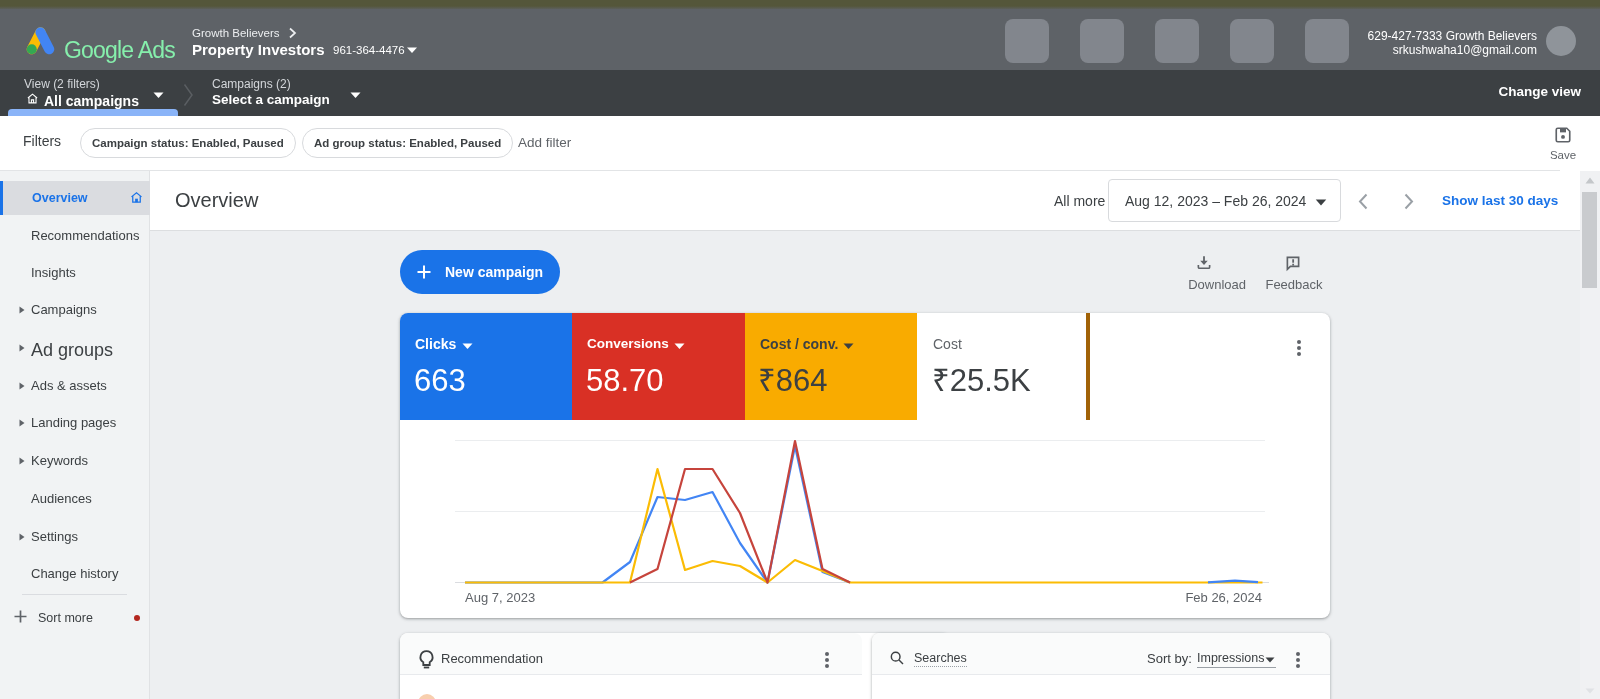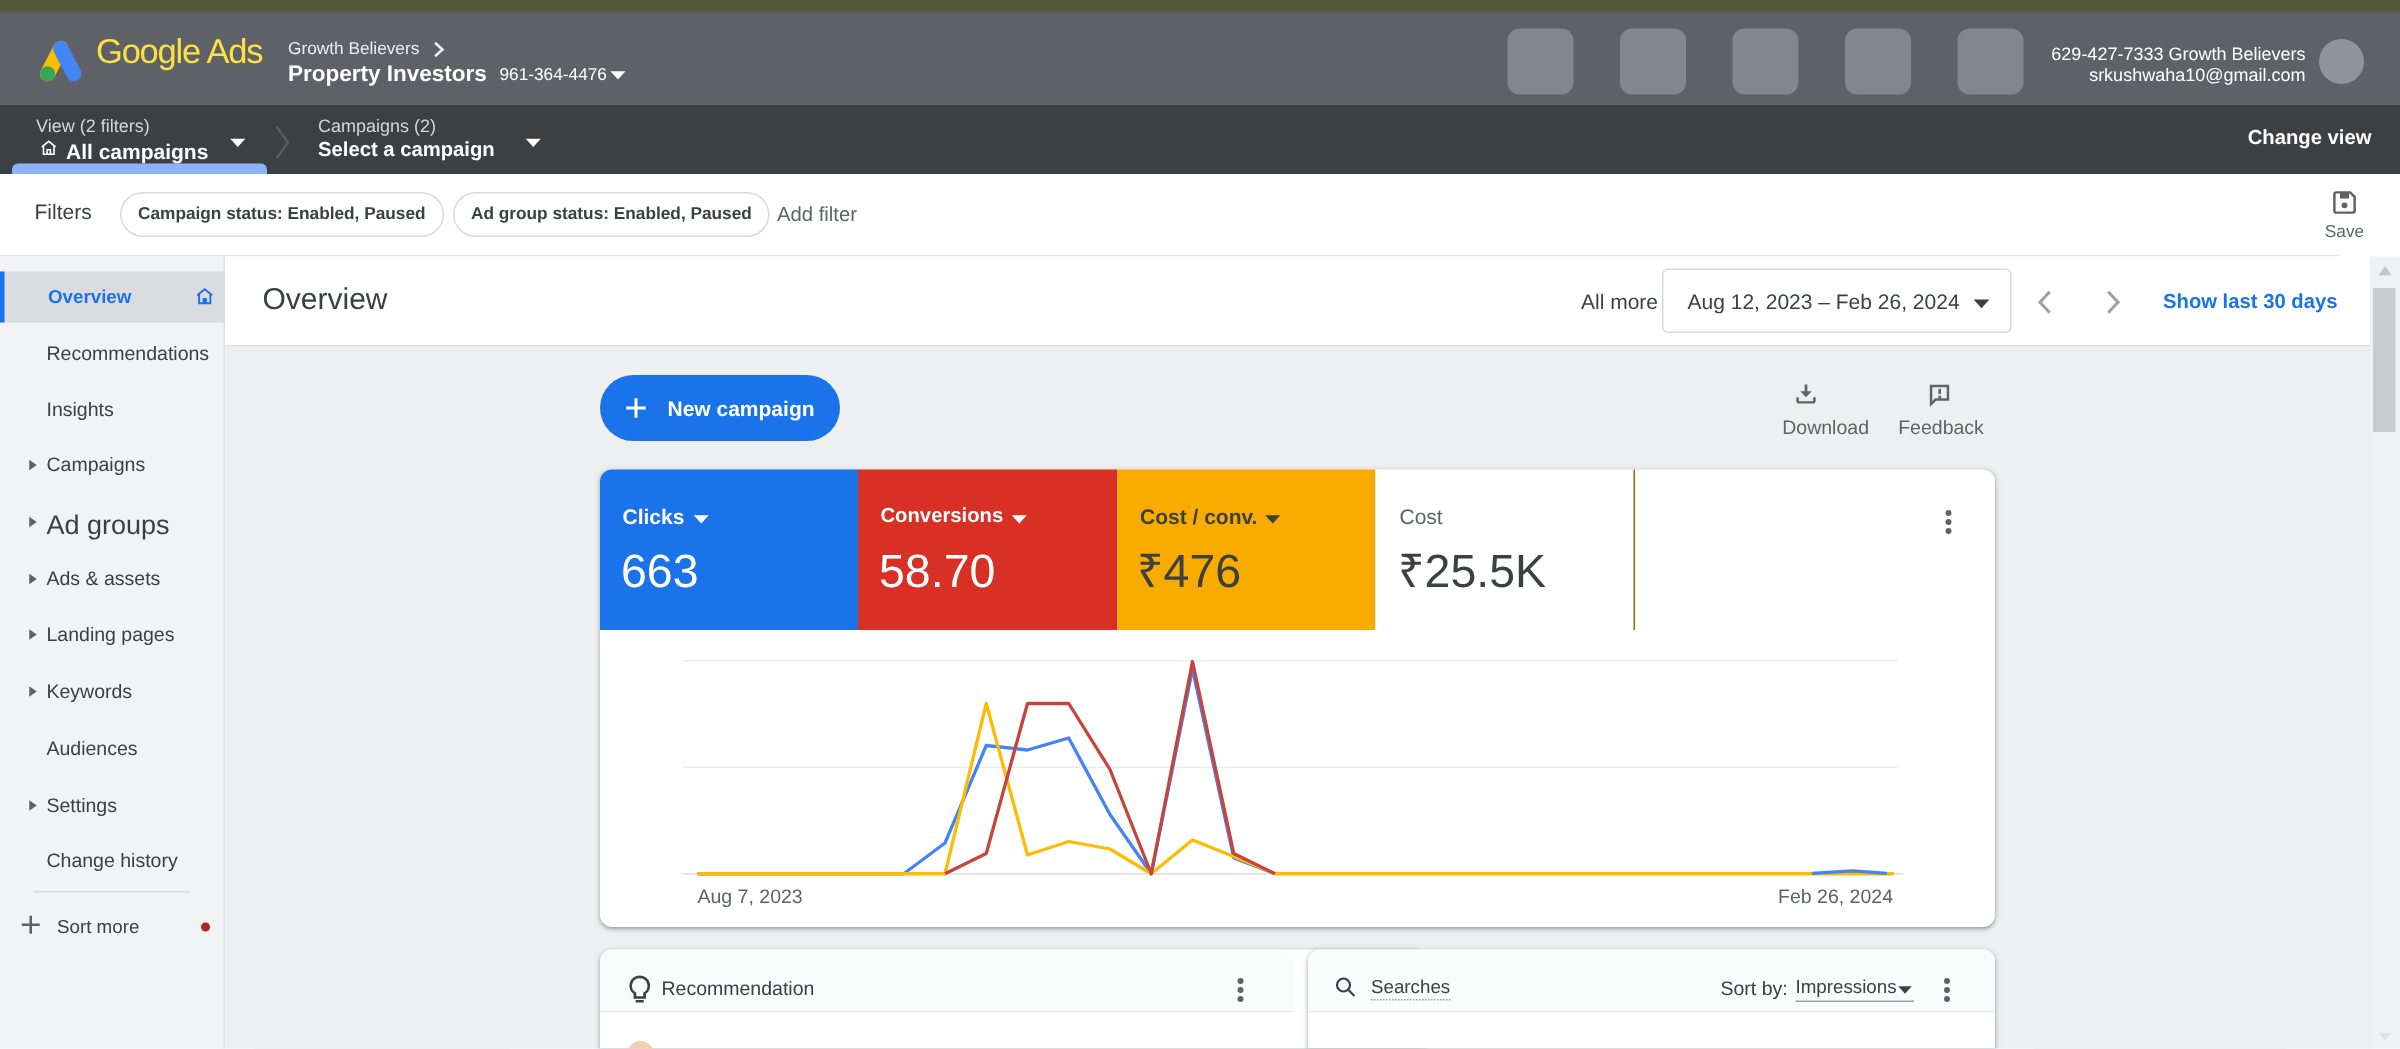--- a/index.html
+++ b/index.html
@@ -13,21 +13,21 @@
 
 <div class="abs" style="left:0;top:0;width:1600px;height:10px;background:linear-gradient(180deg,#54563a 0,#54563a 6px,#5e6267 10px)"></div>
 
 <div class="abs" style="left:0;top:9px;width:1600px;height:61px;background:#5e6267">
 
   <svg class="abs" style="left:24px;top:16px" width="31" height="31" viewBox="0 0 32 32">
     <line x1="8" y1="25" x2="17" y2="7.5" stroke="#fbbc04" stroke-width="10.5" stroke-linecap="round"></line>
     <line x1="17" y1="7.5" x2="26" y2="25" stroke="#4285f4" stroke-width="10.5" stroke-linecap="round"></line>
     <circle cx="8" cy="25" r="5.2" fill="#34a853"></circle>
   </svg>
-  <div class="abs" style="left:64px;top:12px;font-size:23px;color:#fde047;letter-spacing:-0.8px;">Google Ads</div>
+  <div class="abs" style="left:64px;top:28px;font-size:23px;color:#86efac;letter-spacing:-0.8px;">Google Ads</div>
 
   <div class="abs" style="left:192px;top:18px;font-size:11.5px;color:#eceef0;">Growth Believers</div>
   <svg class="abs" style="left:286px;top:18px" width="12" height="12" viewBox="0 0 12 12">
       <path d="M4 1.5 L9 6 L4 10.5" stroke="#eceef0" stroke-width="1.7" fill="none"></path>
     </svg>
   <div class="abs" style="left:192px;top:32px;font-size:15px;font-weight:bold;color:#fff;">Property Investors</div>
   <div class="abs" style="left:333px;top:35px;font-size:11.5px;color:#fff;">961-364-4476</div>
   <svg class="abs" style="left:406px;top:38px" width="12" height="7" viewBox="0 0 11 7">
       <path d="M0.5 0.5 L5.5 6 L10.5 0.5 Z" fill="#fff"></path>
     </svg>
@@ -158,23 +158,23 @@
     <svg class="abs" style="left:102px;top:30px" width="11" height="7" viewBox="0 0 11 7">
         <path d="M0.5 0.5 L5.5 6 L10.5 0.5 Z" fill="#fff"></path>
       </svg>
     <div class="abs" style="left:14px;top:50px;line-height:36px;font-size:31px;color:#fff;">58.70</div>
   </div>
   <div class="abs" style="left:345px;top:0;width:172px;height:107px;background:#f9ab00;">
     <div class="abs" style="left:15px;top:23px;font-size:14px;font-weight:bold;color:#3c4043;">Cost / conv.</div>
     <svg class="abs" style="left:98px;top:30px" width="11" height="7" viewBox="0 0 11 7">
         <path d="M0.5 0.5 L5.5 6 L10.5 0.5 Z" fill="#3c4043"></path>
       </svg>
-    <div class="abs" style="left:13px;top:50px;line-height:36px;font-size:31px;color:#3c4043;">₹476</div>
-  </div>
-  <div class="abs" style="left:517px;top:0;width:173px;height:107px;background:#fff;border-right:1px solid #a16207;">
+    <div class="abs" style="left:13px;top:50px;line-height:36px;font-size:31px;color:#3c4043;">₹864</div>
+  </div>
+  <div class="abs" style="left:517px;top:0;width:173px;height:107px;background:#fff;border-right:4px solid #a16207;">
     <div class="abs" style="left:16px;top:23px;font-size:14px;color:#5f6368;">Cost</div>
     <div class="abs" style="left:15px;top:50px;line-height:36px;font-size:31px;color:#3c4043;">₹25.5K</div>
   </div>
 
   <div class="abs" style="left:897px;top:27px;width:4px;height:4px;border-radius:50%;background:#5f6368;"></div>
   <div class="abs" style="left:897px;top:33px;width:4px;height:4px;border-radius:50%;background:#5f6368;"></div>
   <div class="abs" style="left:897px;top:39px;width:4px;height:4px;border-radius:50%;background:#5f6368;"></div>
 
   <svg class="abs" style="left:0;top:107px" width="930" height="198" viewBox="0 0 930 198">
     <line x1="55" y1="20.5" x2="865" y2="20.5" stroke="#ebedef" stroke-width="1"></line>

